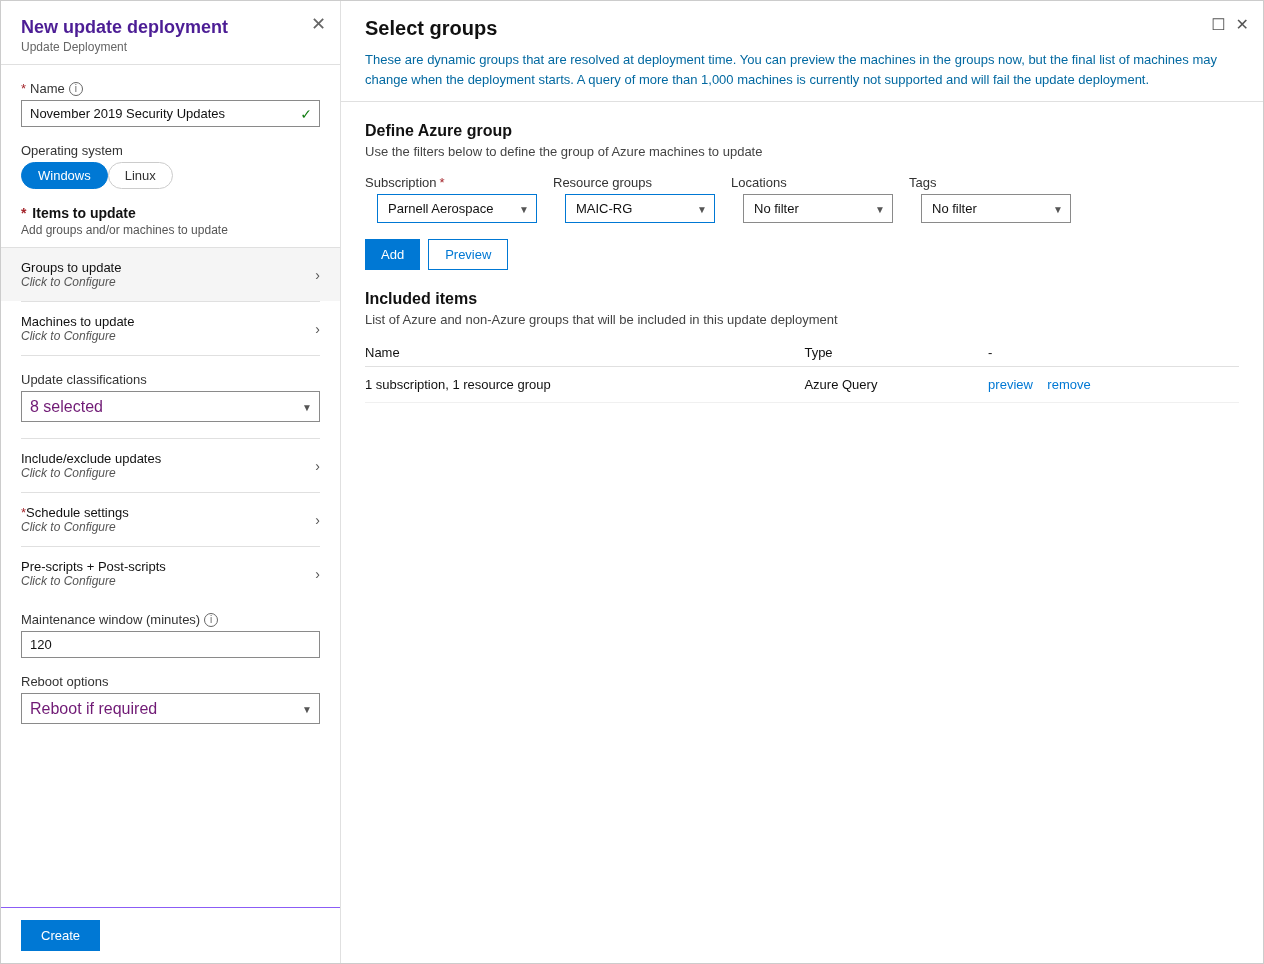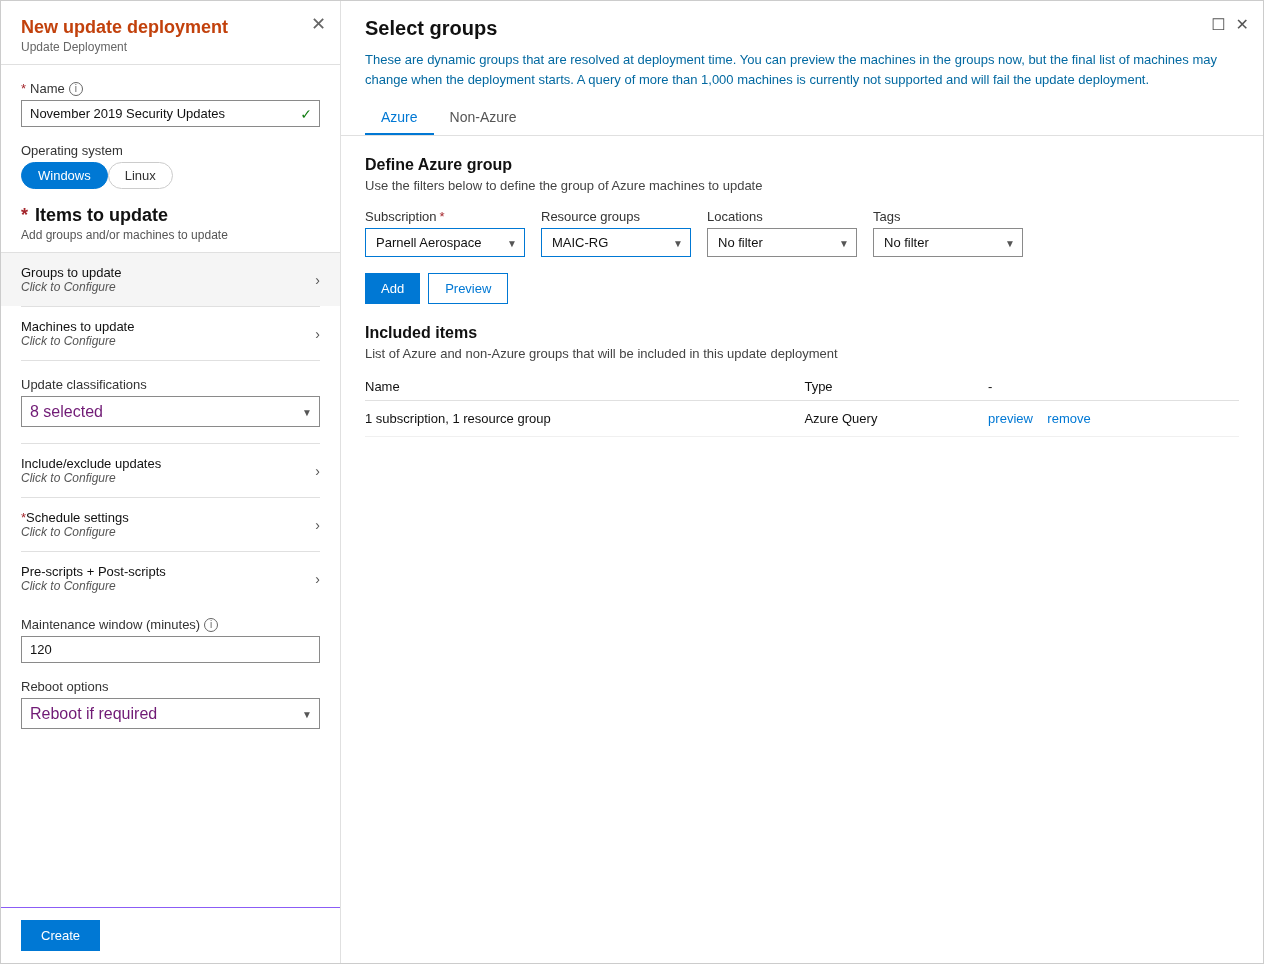--- a/index.html
+++ b/index.html
@@ -27,21 +27,21 @@
 
     .left-panel-header {
       padding: 16px 20px 10px;
       border-bottom: 1px solid #e0e0e0;
       position: relative;
     }
 
     .left-panel-title {
       font-size: 18px;
       font-weight: 600;
-      color: #c2410c;
+      color: #4c1d95;
     }
 
     .left-panel-subtitle {
       font-size: 12px;
       color: #666;
       margin-top: 2px;
     }
 
     .close-btn-left {
       position: absolute;
@@ -139,21 +139,21 @@
     }
 
     .os-btn.inactive {
       border-radius: 20px;
       background: #fff;
       border: 1px solid #ccc;
       color: #333;
     }
 
     .section-heading {
-      font-size: 18px;
+      font-size: 14px;
       font-weight: 600;
       color: #111;
       margin-bottom: 2px;
     }
 
     .section-heading .required-star {
       margin-right: 2px;
     }
 
     .section-subtext {
@@ -359,20 +359,21 @@
       color: #111;
       min-width: 140px;
     }
 
     .dropdown-select.highlighted {
       border-color: #0078d4;
     }
 
     .dropdown-wrapper {
       position: relative;
+      margin-left: 12px;
     }
 
     .dropdown-chevron {
       position: absolute;
       right: 8px;
       top: 50%;
       transform: translateY(-50%);
       pointer-events: none;
       font-size: 10px;
       color: #555;
@@ -585,24 +586,20 @@
   </div>
 
   <div class="right-panel">
     <div class="right-panel-header">
       <div class="right-panel-title">Select groups</div>
       <div class="window-controls">
         <button class="window-ctrl-btn">☐</button>
         <button class="window-ctrl-btn">✕</button>
       </div>
       <p class="description-text">These are dynamic groups that are resolved at deployment time. You can preview the machines in the groups now, but the final list of machines may change when the deployment starts. A query of more than 1,000 machines is currently not supported and will fail the update deployment.</p>
-      <div class="tabs">
-        <div class="tab active">Azure</div>
-        <div class="tab">Non-Azure</div>
-      </div>
     </div>
 
     <div class="right-panel-body">
 
       <div class="field-group">
         <div class="section-title">Define Azure group</div>
         <div class="section-desc">Use the filters below to define the group of Azure machines to update</div>
       </div>
 
       <div class="filters-row">

